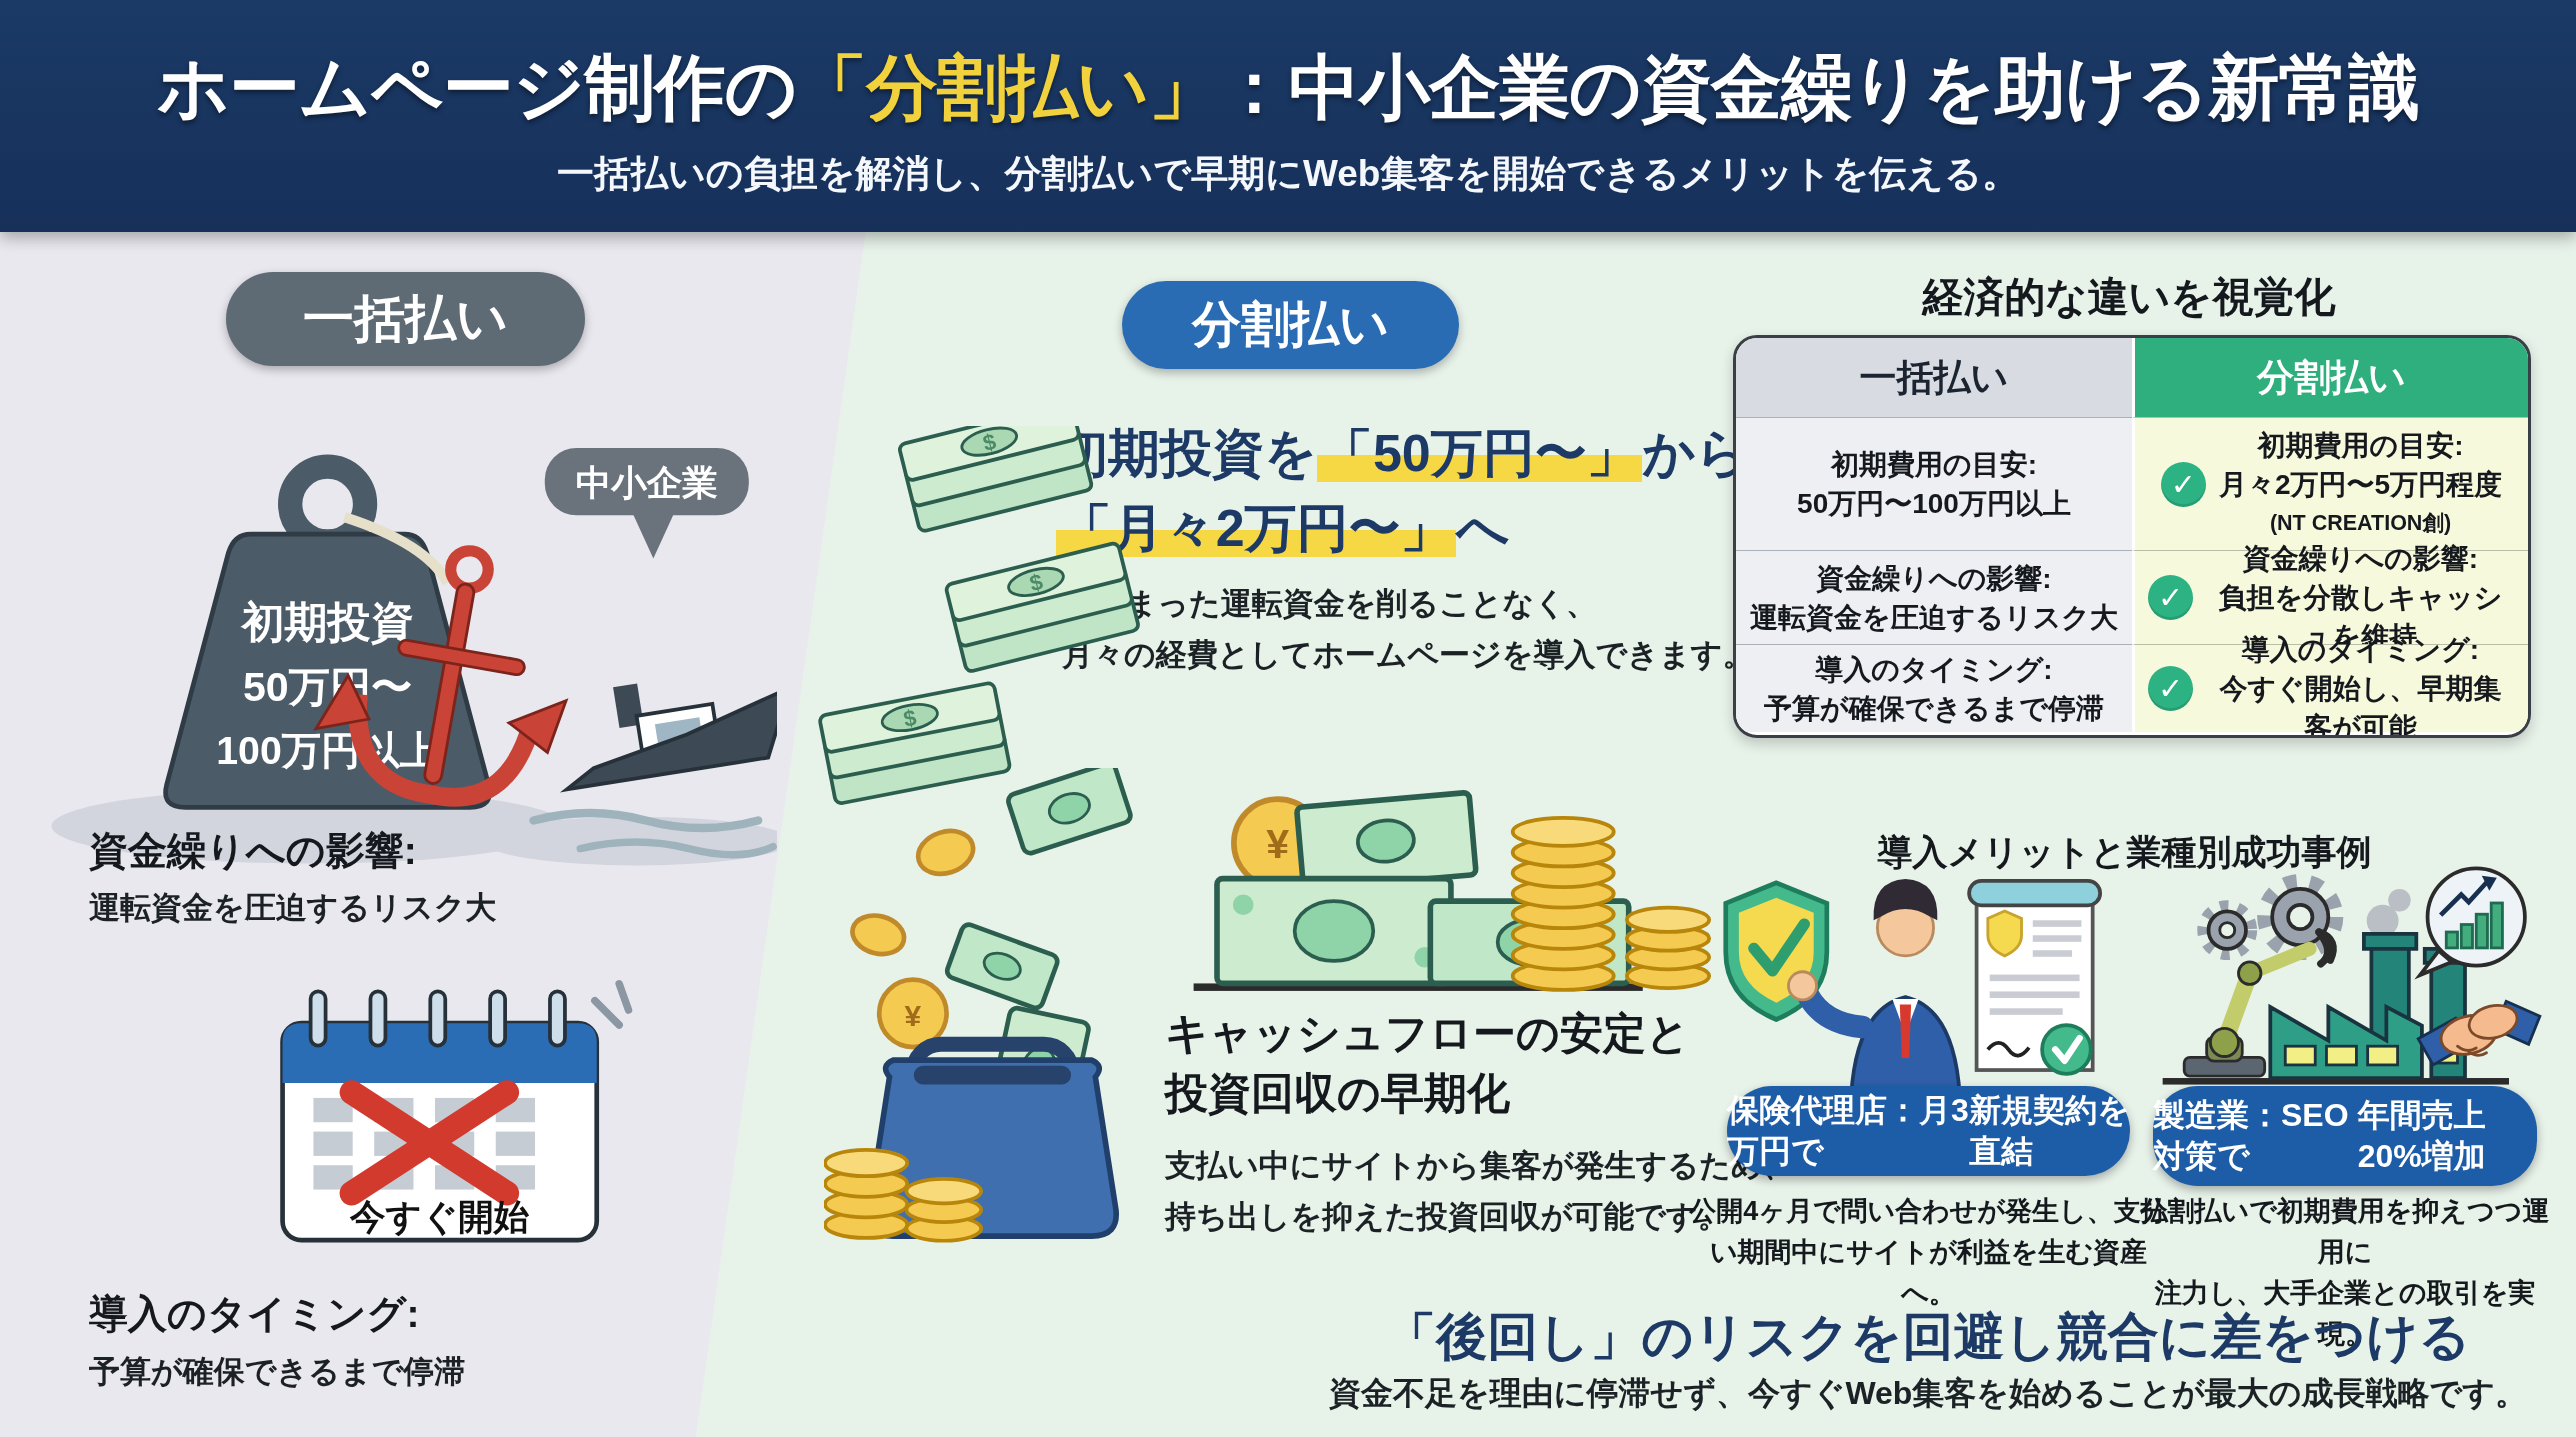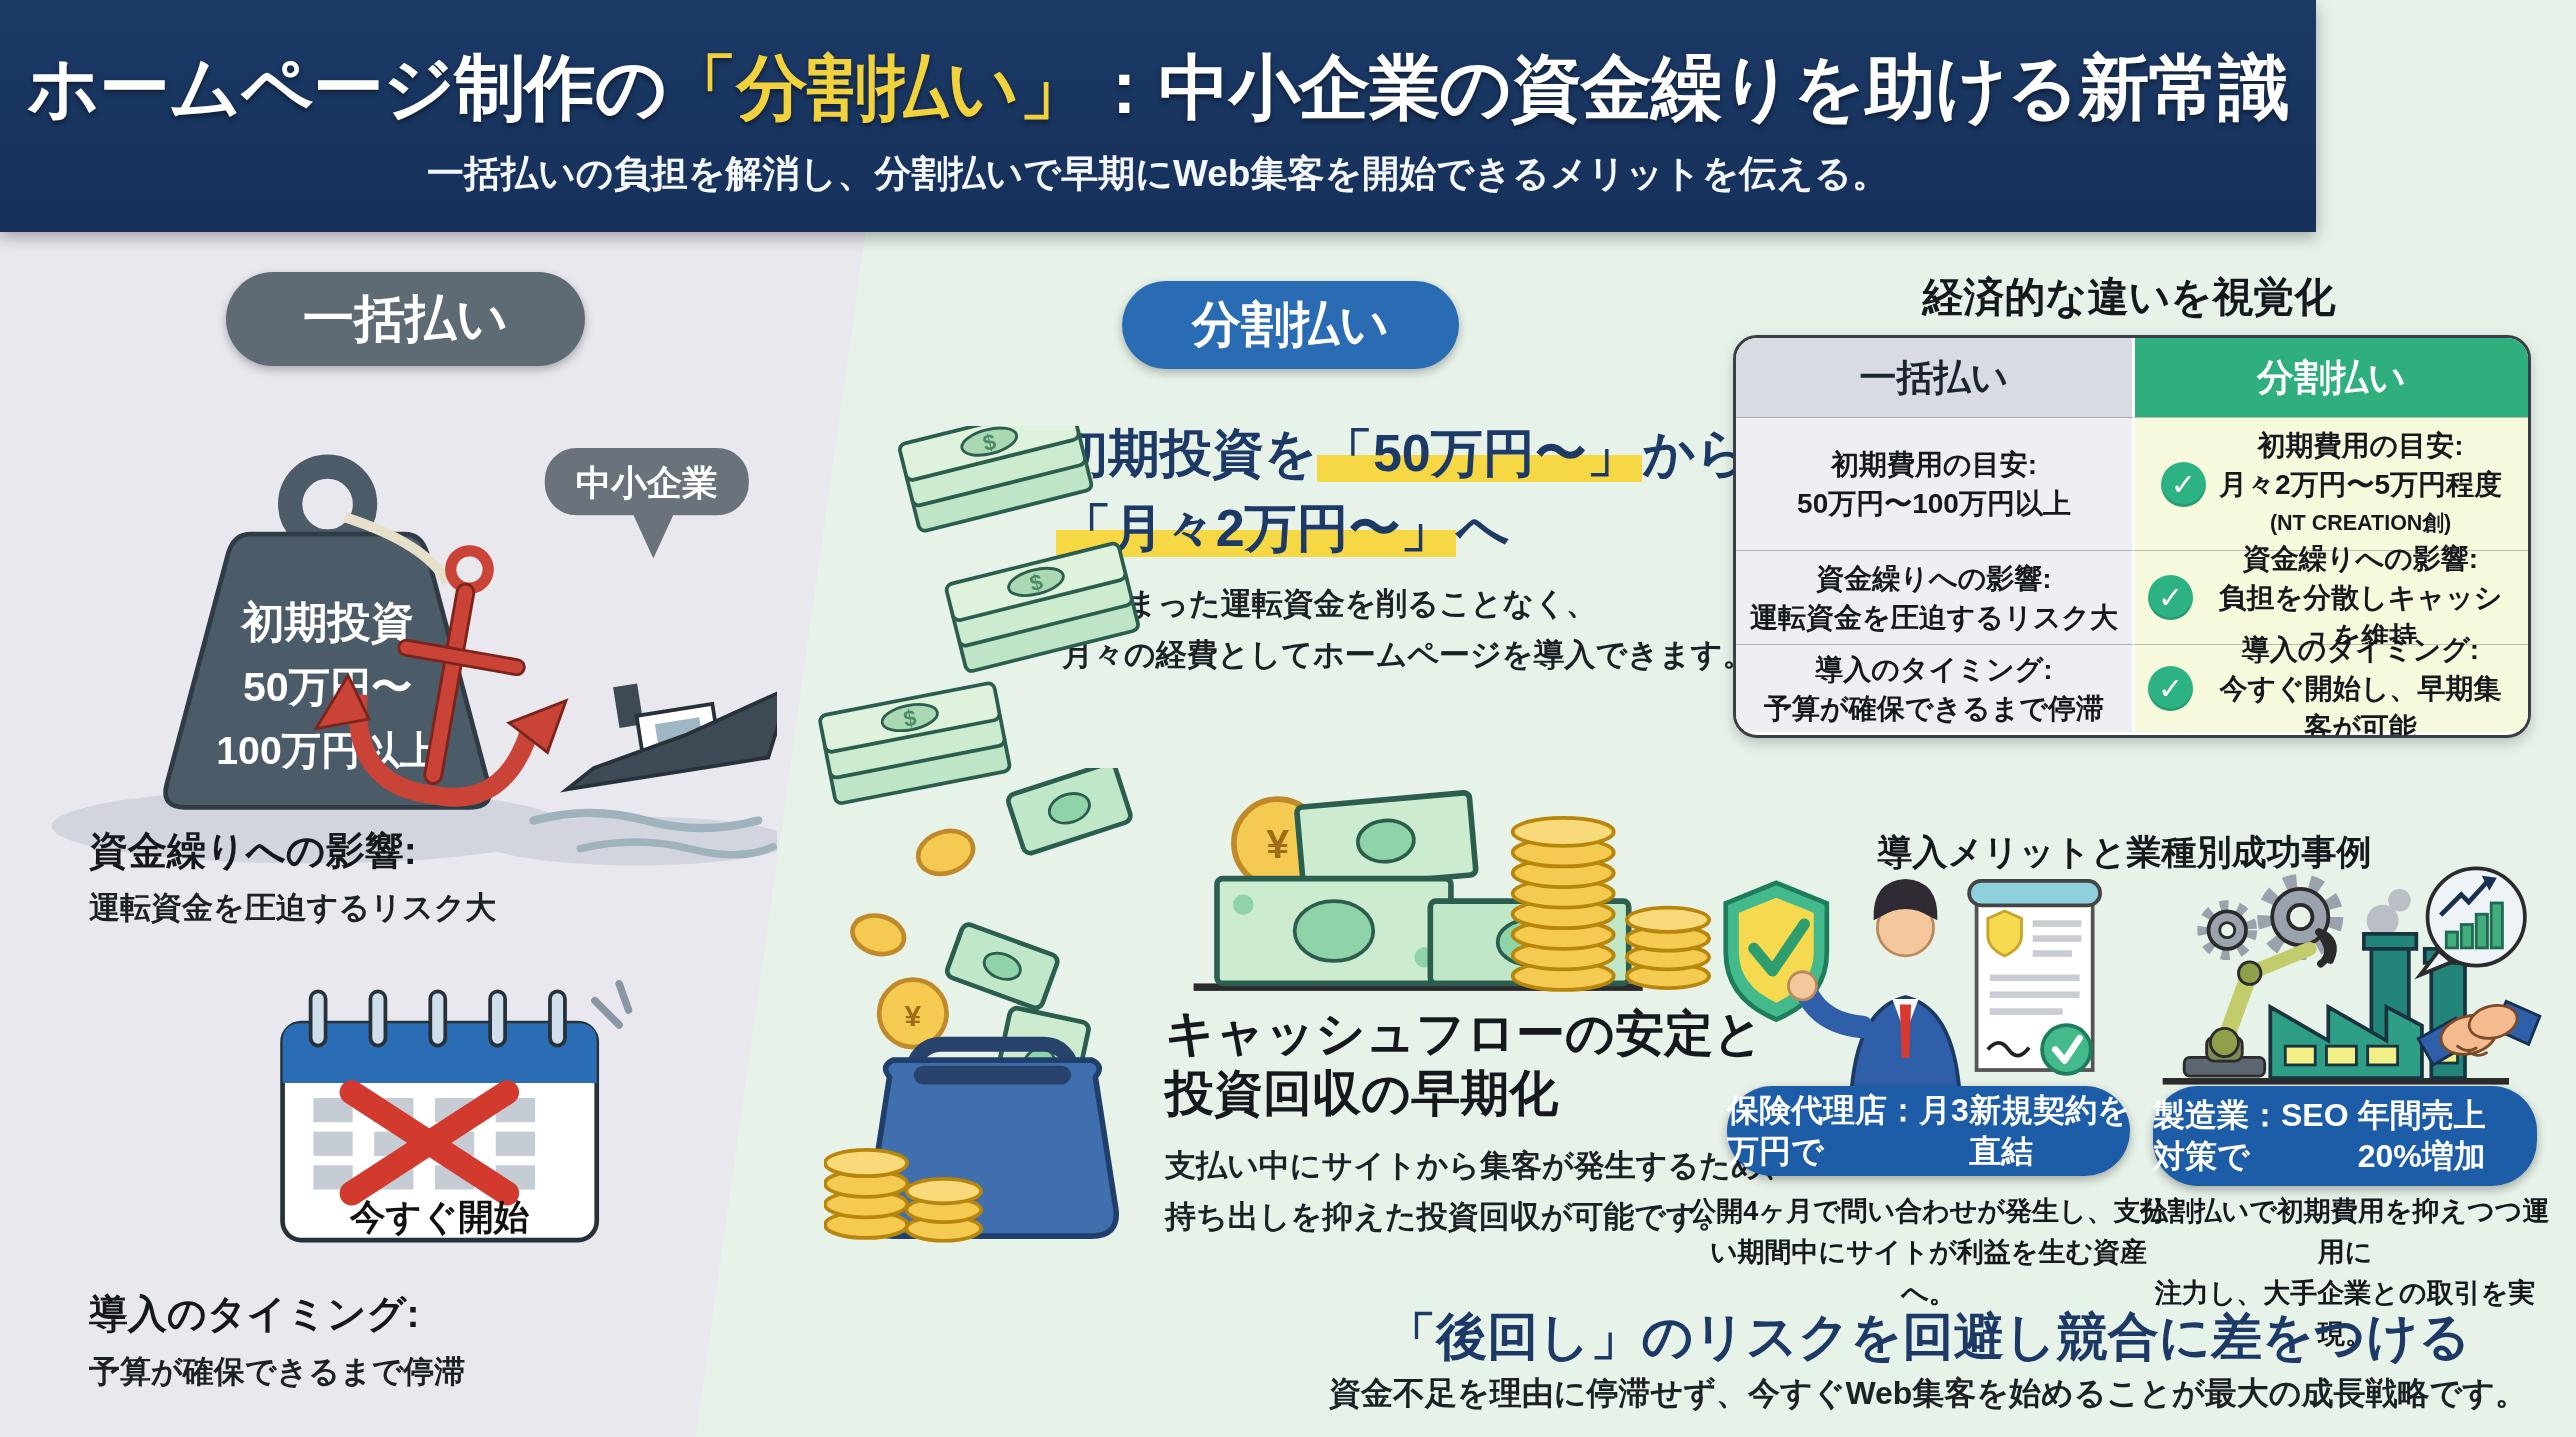--- a/index.html
+++ b/index.html
@@ -4,21 +4,21 @@
 <style>
   html,body{margin:0;padding:0;}
   .canvas{
     position:relative;width:2576px;height:1438px;overflow:hidden;
     font-family:"Liberation Sans","DejaVu Sans",sans-serif;
     background:#e7f2e9;
   }
   .abs{position:absolute;}
   
   .header{
-    left:0;top:0;width:2316px;height:232px;
+    left:0;top:0;width:2576px;height:232px;
     background:linear-gradient(180deg,#1b3a66 0%,#16305a 100%);
     box-shadow:0 5.6px 15px rgba(0,0,0,.3);
     color:#fff;text-align:center;z-index:5;
   }
   .main-title{margin-top:41px;font-size:71px;font-weight:800;letter-spacing:-0.9px;
     text-shadow:0 2.8px 5.6px rgba(0,0,0,.45);}
   .main-title .hl{color:#f2d23c;}
   .subtitle{margin-top:13px;font-size:37px;font-weight:700;color:#f4f7fb;}
   
   .bg-lavender{
@@ -263,21 +263,21 @@
         <ellipse cx="790" cy="90" rx="54" ry="15"></ellipse>
           <ellipse cx="790" cy="68" rx="54" ry="15" fill="#f8da7a"></ellipse>
         <ellipse cx="902" cy="222" rx="44" ry="13"></ellipse>
           <ellipse cx="902" cy="202" rx="44" ry="13"></ellipse>
         <ellipse cx="902" cy="182" rx="44" ry="13"></ellipse>
           <ellipse cx="902" cy="162" rx="44" ry="13" fill="#f8da7a"></ellipse>
       </g>
     </g>
   </svg>
 
-  <div class="abs h-black" style="left:1165px;top:1003px;font-size:49px;line-height:60px;">
+  <div class="abs h-black" style="left:1165px;top:1003px;font-size:43px;line-height:60px;">
     <div>キャッシュフローの安定と</div>
     <div>投資回収の早期化</div>
   </div>
   <div class="abs body-black" style="left:1165px;top:1140px;font-size:31px;line-height:51px;">
     <div>支払い中にサイトから集客が発生するため、</div>
     <div>持ち出しを抑えた投資回収が可能です。</div>
   </div>
 
   <div class="abs h-black center" style="left:1825px;top:270px;width:608px;font-size:41px;">経済的な違いを視覚化</div>
 

